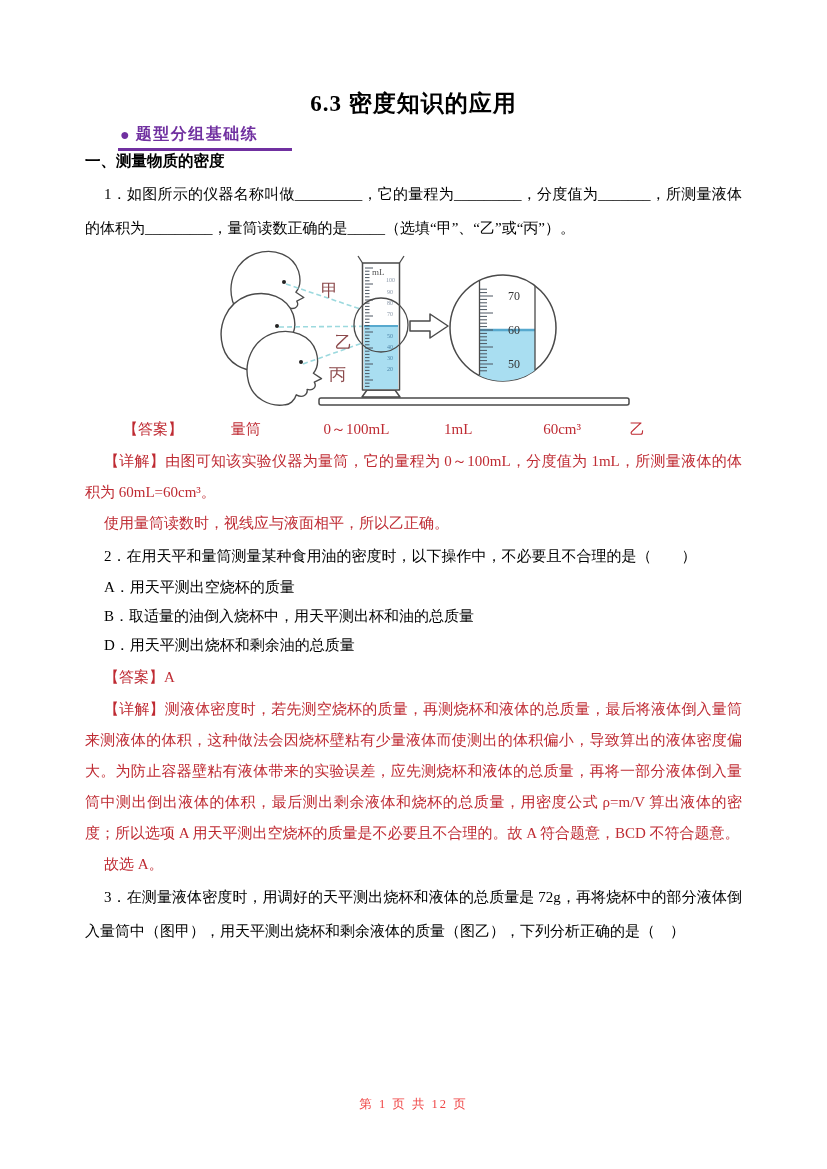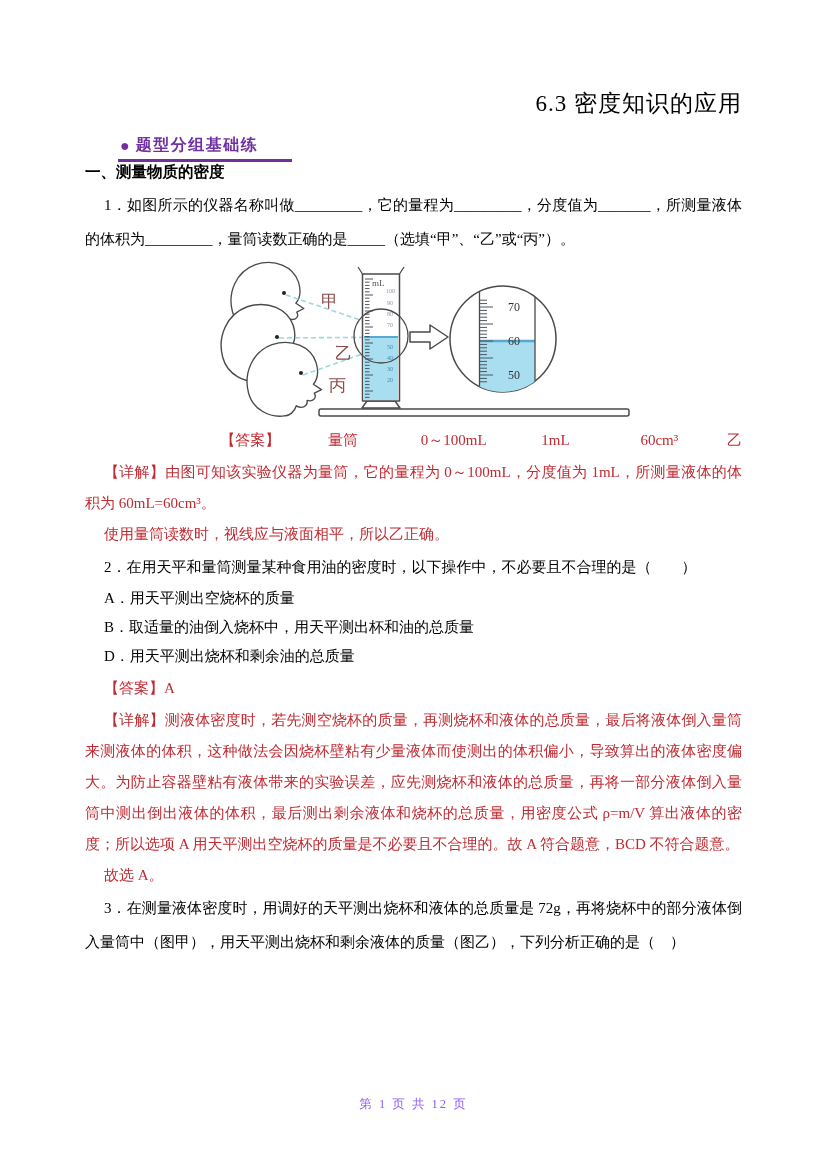--- a/index.html
+++ b/index.html
@@ -11,36 +11,36 @@
     --label-maroon:#8C4A4C;
     --outline-gray:#4A4A4A;
   }
   *{box-sizing:border-box}
   body{margin:0;background:#ffffff}
   .page{
     position:relative;width:827px;height:1169px;margin:0 auto;background:#fff;
     font-family:"Liberation Serif","DejaVu Serif",serif;color:#000;overflow:hidden;
   }
   .content{padding:88px 85px 0 85px}
-  .title{text-align:right;font-size:23px;font-weight:400;letter-spacing:1px;margin-bottom:16px}
+  .title{text-align:center;font-size:23px;font-weight:700;letter-spacing:1px;margin-bottom:5px}
   .badge-row{margin-left:33px;margin-bottom:0}
   .badge{display:inline-block;border-bottom:3px solid var(--accent-purple,#7030A0);padding:0 34px 3px 2px}
   .badge-bullet{color:var(--accent-purple,#7030A0);font-size:16px;margin-right:6px;vertical-align:-1px}
   .badge-text{color:var(--accent-purple,#7030A0);font-weight:700;font-size:16px;letter-spacing:1.5px}
   .sec-heading{font-weight:700;font-size:15.5px;margin:0 0 5px 0}
   p{margin:0;font-size:15px;line-height:34px;text-align:justify}
   .indent{text-indent:19px}
   .red{color:var(--answer-red,#BF2B33)}
   .detail{line-height:31px}
   .option{padding-left:19px;line-height:29px;text-align:left}
   .bv{font-weight:700;font-size:15.5px}
-  .ansrow{text-align:right}
+  .ansrow{text-align:left}
   .ansrow .ai{display:inline-block}
   .figure-wrap{margin:3px 0 4px 118px;line-height:0}
-  .footer{position:absolute;left:0;right:0;top:1096px;text-align:center;font-size:12.5px;color:#8b5cf6;letter-spacing:2px}
+  .footer{position:absolute;left:0;right:0;top:1096px;text-align:center;font-size:12.5px;color:#ef4444;letter-spacing:2px}
   
   .outline{fill:#fff;stroke:var(--outline-gray,#4A4A4A);stroke-width:1.5;stroke-linejoin:round}
   .thin{fill:none;stroke:var(--outline-gray,#4A4A4A);stroke-width:1.3}
   .sight{fill:none;stroke:var(--sight-cyan,#9CD9DE);stroke-width:1.6;stroke-dasharray:5 3}
   .viewlabel{fill:var(--label-maroon,#8C4A4C);font-size:17px;font-family:"Liberation Serif",serif}
   .cylnum{fill:#8A97A8;font-size:6px;font-family:"Liberation Serif",serif}
   .cylnum-wet{fill:#4D85A8;font-size:6px;font-family:"Liberation Serif",serif}
   .unitlabel{fill:#555;font-size:9px;font-family:"Liberation Serif",serif}
   .zoomnum{fill:#333;font-size:12px;font-family:"Liberation Serif",serif}
   .tickgroup line{stroke:#4A5560;stroke-width:1}

